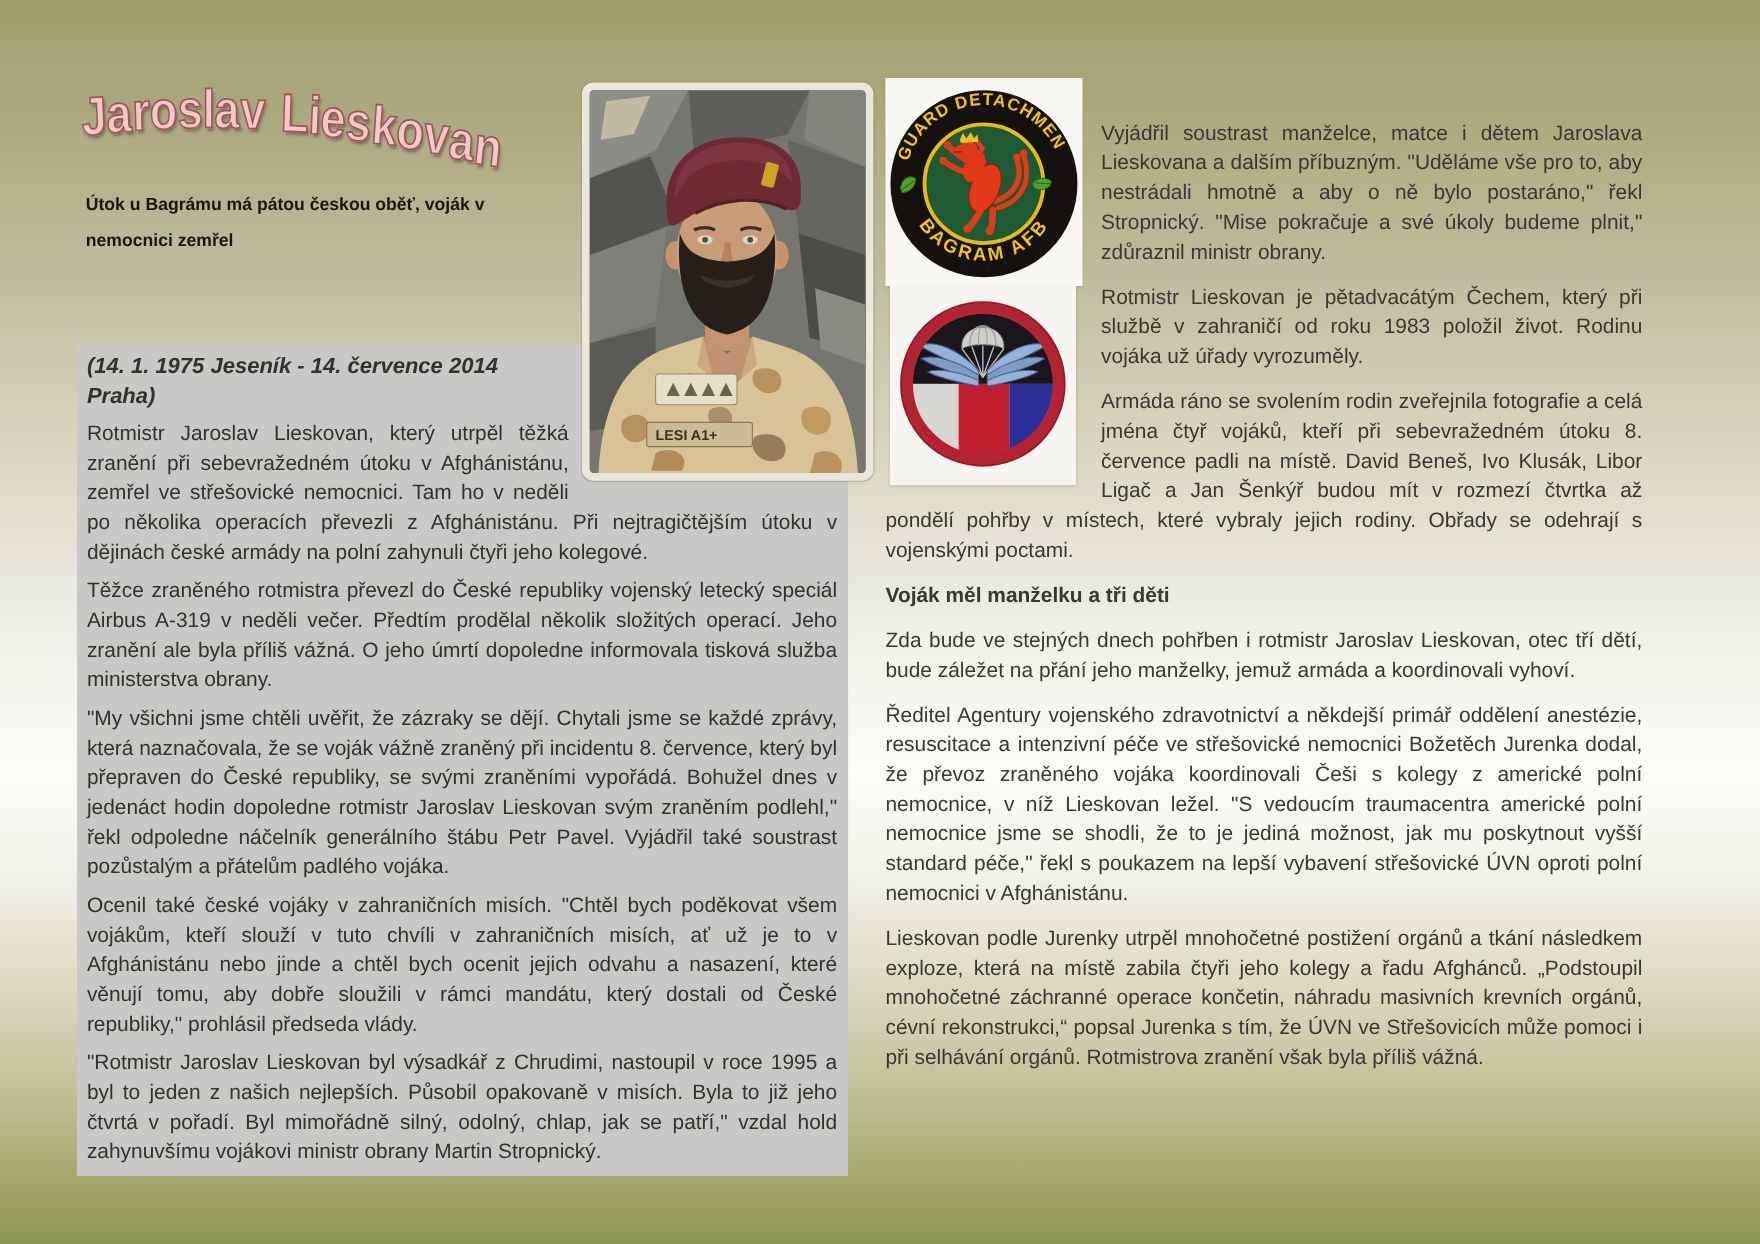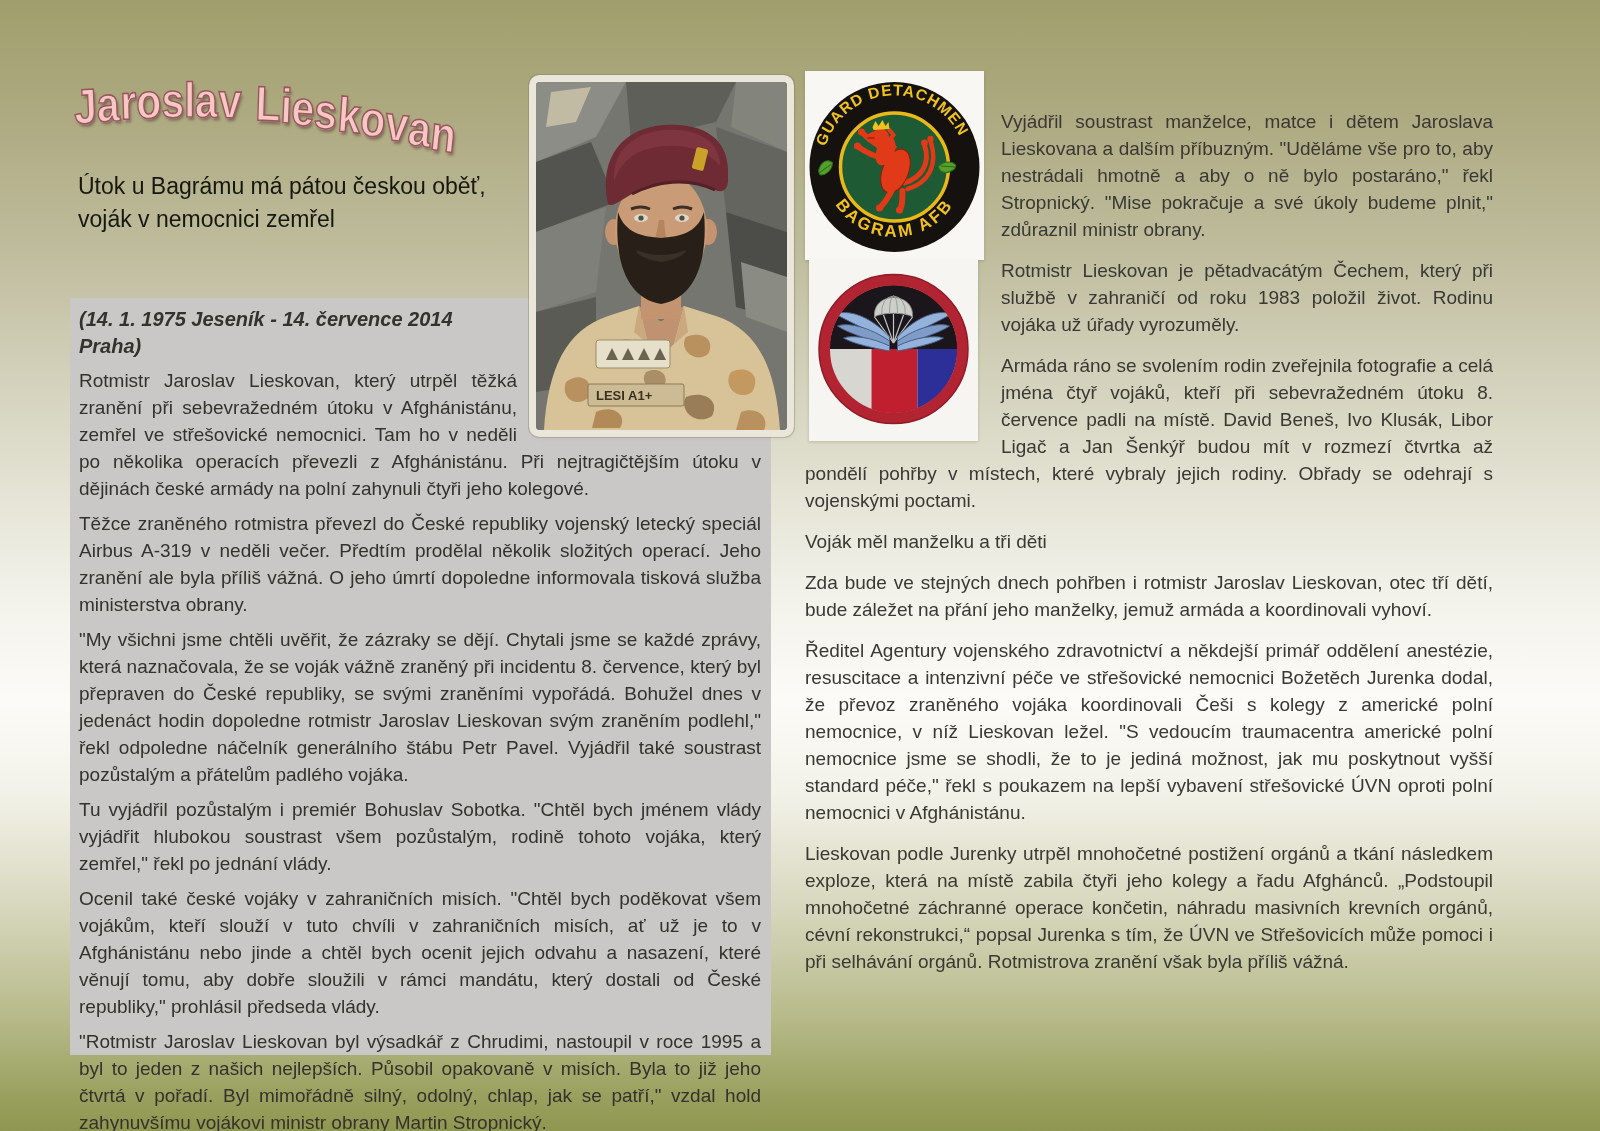--- a/index.html
+++ b/index.html
@@ -18,24 +18,24 @@
     transform:scaleX(.84);transform-origin:left top;}
   .wordart{
     font-size:49px;font-weight:bold;letter-spacing:0px;white-space:nowrap;
     color:#f6c7c4;
     -webkit-text-stroke:1.6px #99565c;
     text-shadow:2px 3px 3px rgba(70,35,35,.45), 0 1px 0 #fde9e7;
   }
   .wordart span{display:inline-block;}
   
   .subtitle{position:absolute;left:78px;top:170px;width:410px;
-    font-size:23px;font-weight:normal;line-height:33px;color:#17170f;}
+    font-size:16px;font-weight:bold;line-height:33px;color:#17170f;}
   
   .gray-box{
-    position:absolute;left:70px;top:298px;width:701px;height:757px;
+    position:absolute;left:70px;top:312px;width:701px;height:757px;
     background:#c9c8c6;box-sizing:border-box;padding:8px 10px 0 9px;
     color:#34322d;
   }
   .gray-box p{margin:0 0 8px 0;font-size:19px;line-height:27px;text-align:justify;}
   .gray-box .dates{font-weight:bold;font-style:italic;font-size:20px;margin-bottom:7px;text-align:left;}
   .photo-spacer{float:right;width:244px;height:124px;}
   
   .photo{
     position:absolute;left:536px;top:82px;width:251px;height:348px;
     border-radius:4px;overflow:hidden;
@@ -44,41 +44,40 @@
   }
   .photo svg{display:block;}
   
   .right-col{position:absolute;left:805px;top:71px;width:688px;color:#3a3833;}
   .right-col p{margin:0 0 14px 0;font-size:19px;line-height:27px;text-align:justify;}
   .badge-stack{float:left;width:183px;margin-right:13px;}
   .badge-frame{background:#f8f7f3;box-shadow:0 1px 3px rgba(80,80,50,.25);line-height:0;}
   .badge-frame.b1{width:179px;height:189px;}
   .badge-frame.b2{width:169px;height:183px;margin-top:-2px;margin-left:4px;}
   .rc-first{margin-top:37px !important;padding-left:24px;}
-  .subhead{margin:4px 0 14px 0 !important;text-align:left !important;}
+  .subhead{margin:4px 0 14px 0 !important;text-align:left !important;font-weight:bold;}
   .credit{text-align:right !important;margin-top:4px !important;}
 </style>
 </head>
 <body>
 
 <div class="page">
 
   <div class="title-wrap">
     <div class="wordart"><span style="transform: translateY(2.3px) rotate(-3deg);">J</span><span style="transform: translateY(0.0716262px) rotate(-2.41176deg);">a</span><span style="transform: translateY(-1.67232px) rotate(-1.82353deg);">r</span><span style="transform: translateY(-2.93183px) rotate(-1.23529deg);">o</span><span style="transform: translateY(-3.70692px) rotate(-0.647059deg);">s</span><span style="transform: translateY(-3.99758px) rotate(-0.0588235deg);">l</span><span style="transform: translateY(-3.80381px) rotate(0.529412deg);">a</span><span style="transform: translateY(-3.12561px) rotate(1.11765deg);">v</span><span style="transform: translateY(-1.96298px) rotate(1.70588deg); width: 0.34em;"> </span><span style="transform: translateY(-0.315917px) rotate(2.29412deg);">L</span><span style="transform: translateY(1.81557px) rotate(2.88235deg);">i</span><span style="transform: translateY(4.43149px) rotate(3.47059deg);">e</span><span style="transform: translateY(7.53183px) rotate(4.05882deg);">s</span><span style="transform: translateY(11.1166px) rotate(4.64706deg);">k</span><span style="transform: translateY(15.1858px) rotate(5.23529deg);">o</span><span style="transform: translateY(19.7394px) rotate(5.82353deg);">v</span><span style="transform: translateY(24.7775px) rotate(6.41176deg);">a</span><span style="transform: translateY(30.3px) rotate(7deg);">n</span></div>
   </div>
 
   <div class="subtitle">Útok u Bagrámu má pátou českou oběť, voják v nemocnici zemřel</div>
 
   <div class="gray-box">
     <div class="photo-spacer"></div>
     <p class="dates">(14. 1. 1975 Jeseník - 14. července 2014 Praha)</p>
     <p>Rotmistr Jaroslav Lieskovan, který utrpěl těžká zranění při sebevražedném útoku v Afghánistánu, zemřel ve střešovické nemocnici. Tam ho v neděli po několika operacích převezli z Afghánistánu. Při nejtragičtějším útoku v dějinách české armády na polní zahynuli čtyři jeho kolegové.</p>
     <p>Těžce zraněného rotmistra převezl do České republiky vojenský letecký speciál Airbus A-319 v neděli večer. Předtím prodělal několik složitých operací. Jeho zranění ale byla příliš vážná. O jeho úmrtí dopoledne informovala tisková služba ministerstva obrany.</p>
     <p>"My všichni jsme chtěli uvěřit, že zázraky se dějí. Chytali jsme se každé zprávy, která naznačovala, že se voják vážně zraněný při incidentu 8. července, který byl přepraven do České republiky, se svými zraněními vypořádá. Bohužel dnes v jedenáct hodin dopoledne rotmistr Jaroslav Lieskovan svým zraněním podlehl," řekl odpoledne náčelník generálního štábu Petr Pavel. Vyjádřil také soustrast pozůstalým a přátelům padlého vojáka.</p>
-    <p>Tu vyjádřil pozůstalým i premiér Bohuslav Sobotka. "Chtěl bych jménem vlády vyjádřit hlubokou soustrast všem pozůstalým, rodině tohoto vojáka, který zemřel," řekl po jednání vlády.</p>
     <p>Ocenil také české vojáky v zahraničních misích. "Chtěl bych poděkovat všem vojákům, kteří slouží v tuto chvíli v zahraničních misích, ať už je to v Afghánistánu nebo jinde a chtěl bych ocenit jejich odvahu a nasazení, které věnují tomu, aby dobře sloužili v rámci mandátu, který dostali od České republiky," prohlásil předseda vlády.</p>
     <p>"Rotmistr Jaroslav Lieskovan byl výsadkář z Chrudimi, nastoupil v roce 1995 a byl to jeden z našich nejlepších. Působil opakovaně v misích. Byla to již jeho čtvrtá v pořadí. Byl mimořádně silný, odolný, chlap, jak se patří," vzdal hold zahynuvšímu vojákovi ministr obrany Martin Stropnický.</p>
   </div>
 
   <div class="photo">
     <svg width="251" height="348" viewBox="0 0 251 348">
 
       <rect x="0" y="0" width="251" height="348" fill="#75766f"></rect>
       <g>
         <polygon points="0,0 90,0 60,55 0,80" fill="#8c8d86"></polygon>

